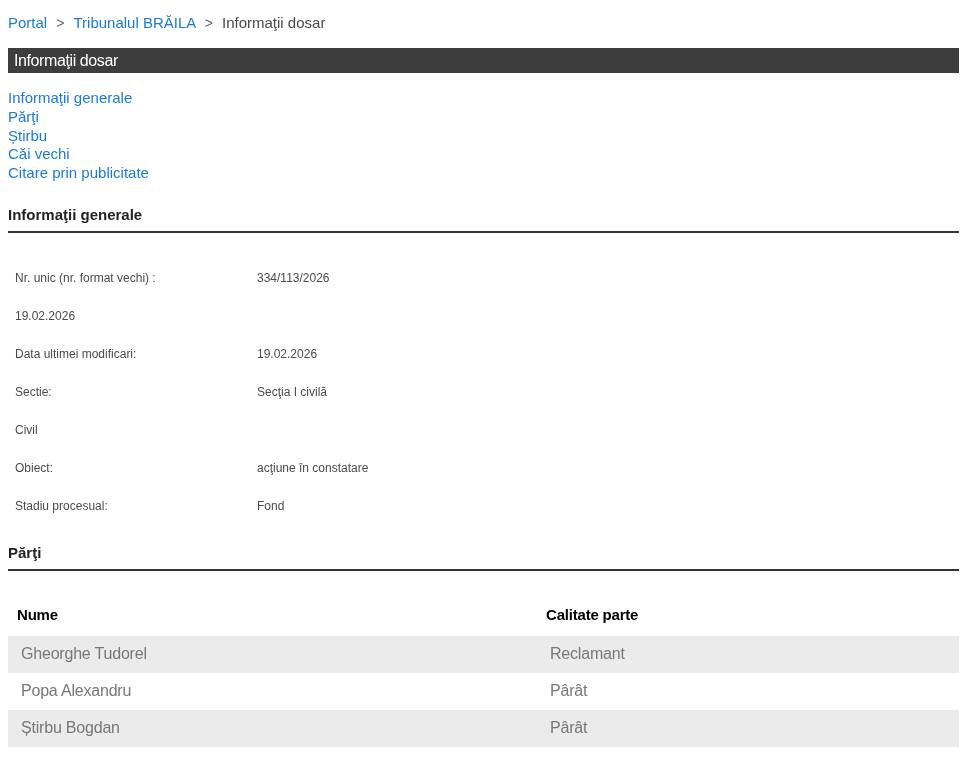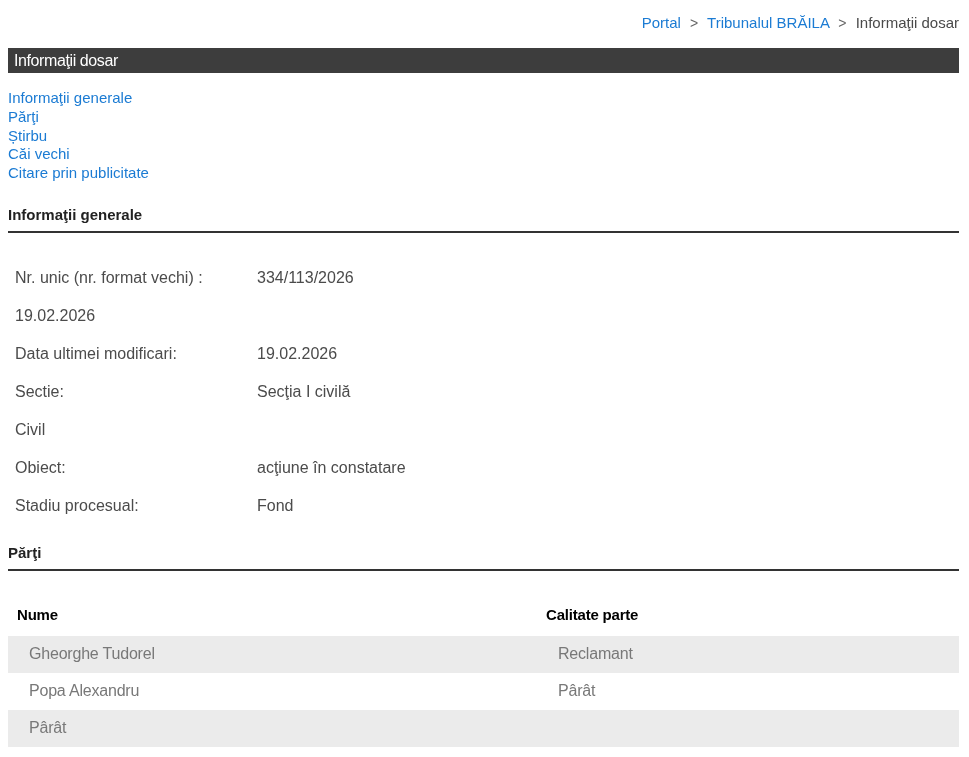--- a/index.html
+++ b/index.html
@@ -12,21 +12,21 @@
   html, body { margin: 0; padding: 0; }
   body {
     width: 969px; height: 757px;
     background: #ffffff;
     font-family: "Liberation Sans", sans-serif;
     overflow: hidden;
   }
   .page { padding: 15px 10px 0 8px; }
 
   
-  .breadcrumb { font-size: 15px; line-height: 16px; color: #555; text-align: right; }
+  .breadcrumb { font-size: 15px; line-height: 16px; color: #555; }
   .crumb-link { color: var(--link); text-decoration: none; cursor: pointer; }
   .crumb-sep { color: #666; margin: 0 5px; font-size: 14px; }
   .crumb-current { color: #4a4a4a; }
 
   
   .title-bar {
     margin-top: 17px; height: 25px; line-height: 25px;
     background: var(--bar-bg); color: #ffffff;
     padding-left: 6px; font-size: 16px; letter-spacing: -0.4px;
   }
@@ -43,35 +43,35 @@
     margin-top: 24px; font-size: 15px; line-height: 16px;
     font-weight: bold; color: #222;
     padding-bottom: 8px; border-bottom: 2px solid var(--rule);
   }
   .section-heading.parti { margin-top: 20px; }
 
   
   .kv-list { margin-top: 26px; }
   .kv-row {
     display: flex; align-items: center; height: 38px;
-    padding-left: 7px; font-size: 16px; color: #4b4b4b;
+    padding-left: 7px; font-size: 12px; color: #4b4b4b;
   }
   .kv-label { width: 242px; flex: none; }
   .kv-value { flex: 1; }
 
   
   .thead {
     display: flex; margin-top: 36px; padding-left: 9px;
     font-size: 15px; line-height: 16px; font-weight: bold; color: #000000;
     letter-spacing: -0.2px;
   }
   .tbody { margin-top: 13px; }
   .trow {
     display: flex; align-items: center; height: 37px;
-    padding-left: 21px; font-size: 16px; color: #787878;
+    padding-left: 13px; font-size: 16px; color: #787878;
     letter-spacing: -0.2px;
   }
   .trow.alt { background: var(--row-alt-bg); }
   .tc1 { width: 529px; flex: none; }
   .tc2 { flex: 1; }
 </style>
 </head>
 <body>
 
 <div class="page">
@@ -137,18 +137,19 @@
     <div class="tbody">
       <div class="trow alt">
         <div class="tc1">Gheorghe Tudorel</div>
         <div class="tc2">Reclamant</div>
       </div>
       <div class="trow">
         <div class="tc1">Popa Alexandru</div>
         <div class="tc2">Pârât</div>
       </div>
       <div class="trow alt">
+        <div class="tc1">Știrbu Bogdan</div>
         <div class="tc2">Pârât</div>
       </div>
     </div>
   </div>
 
 </div>
 
 </body></html>

